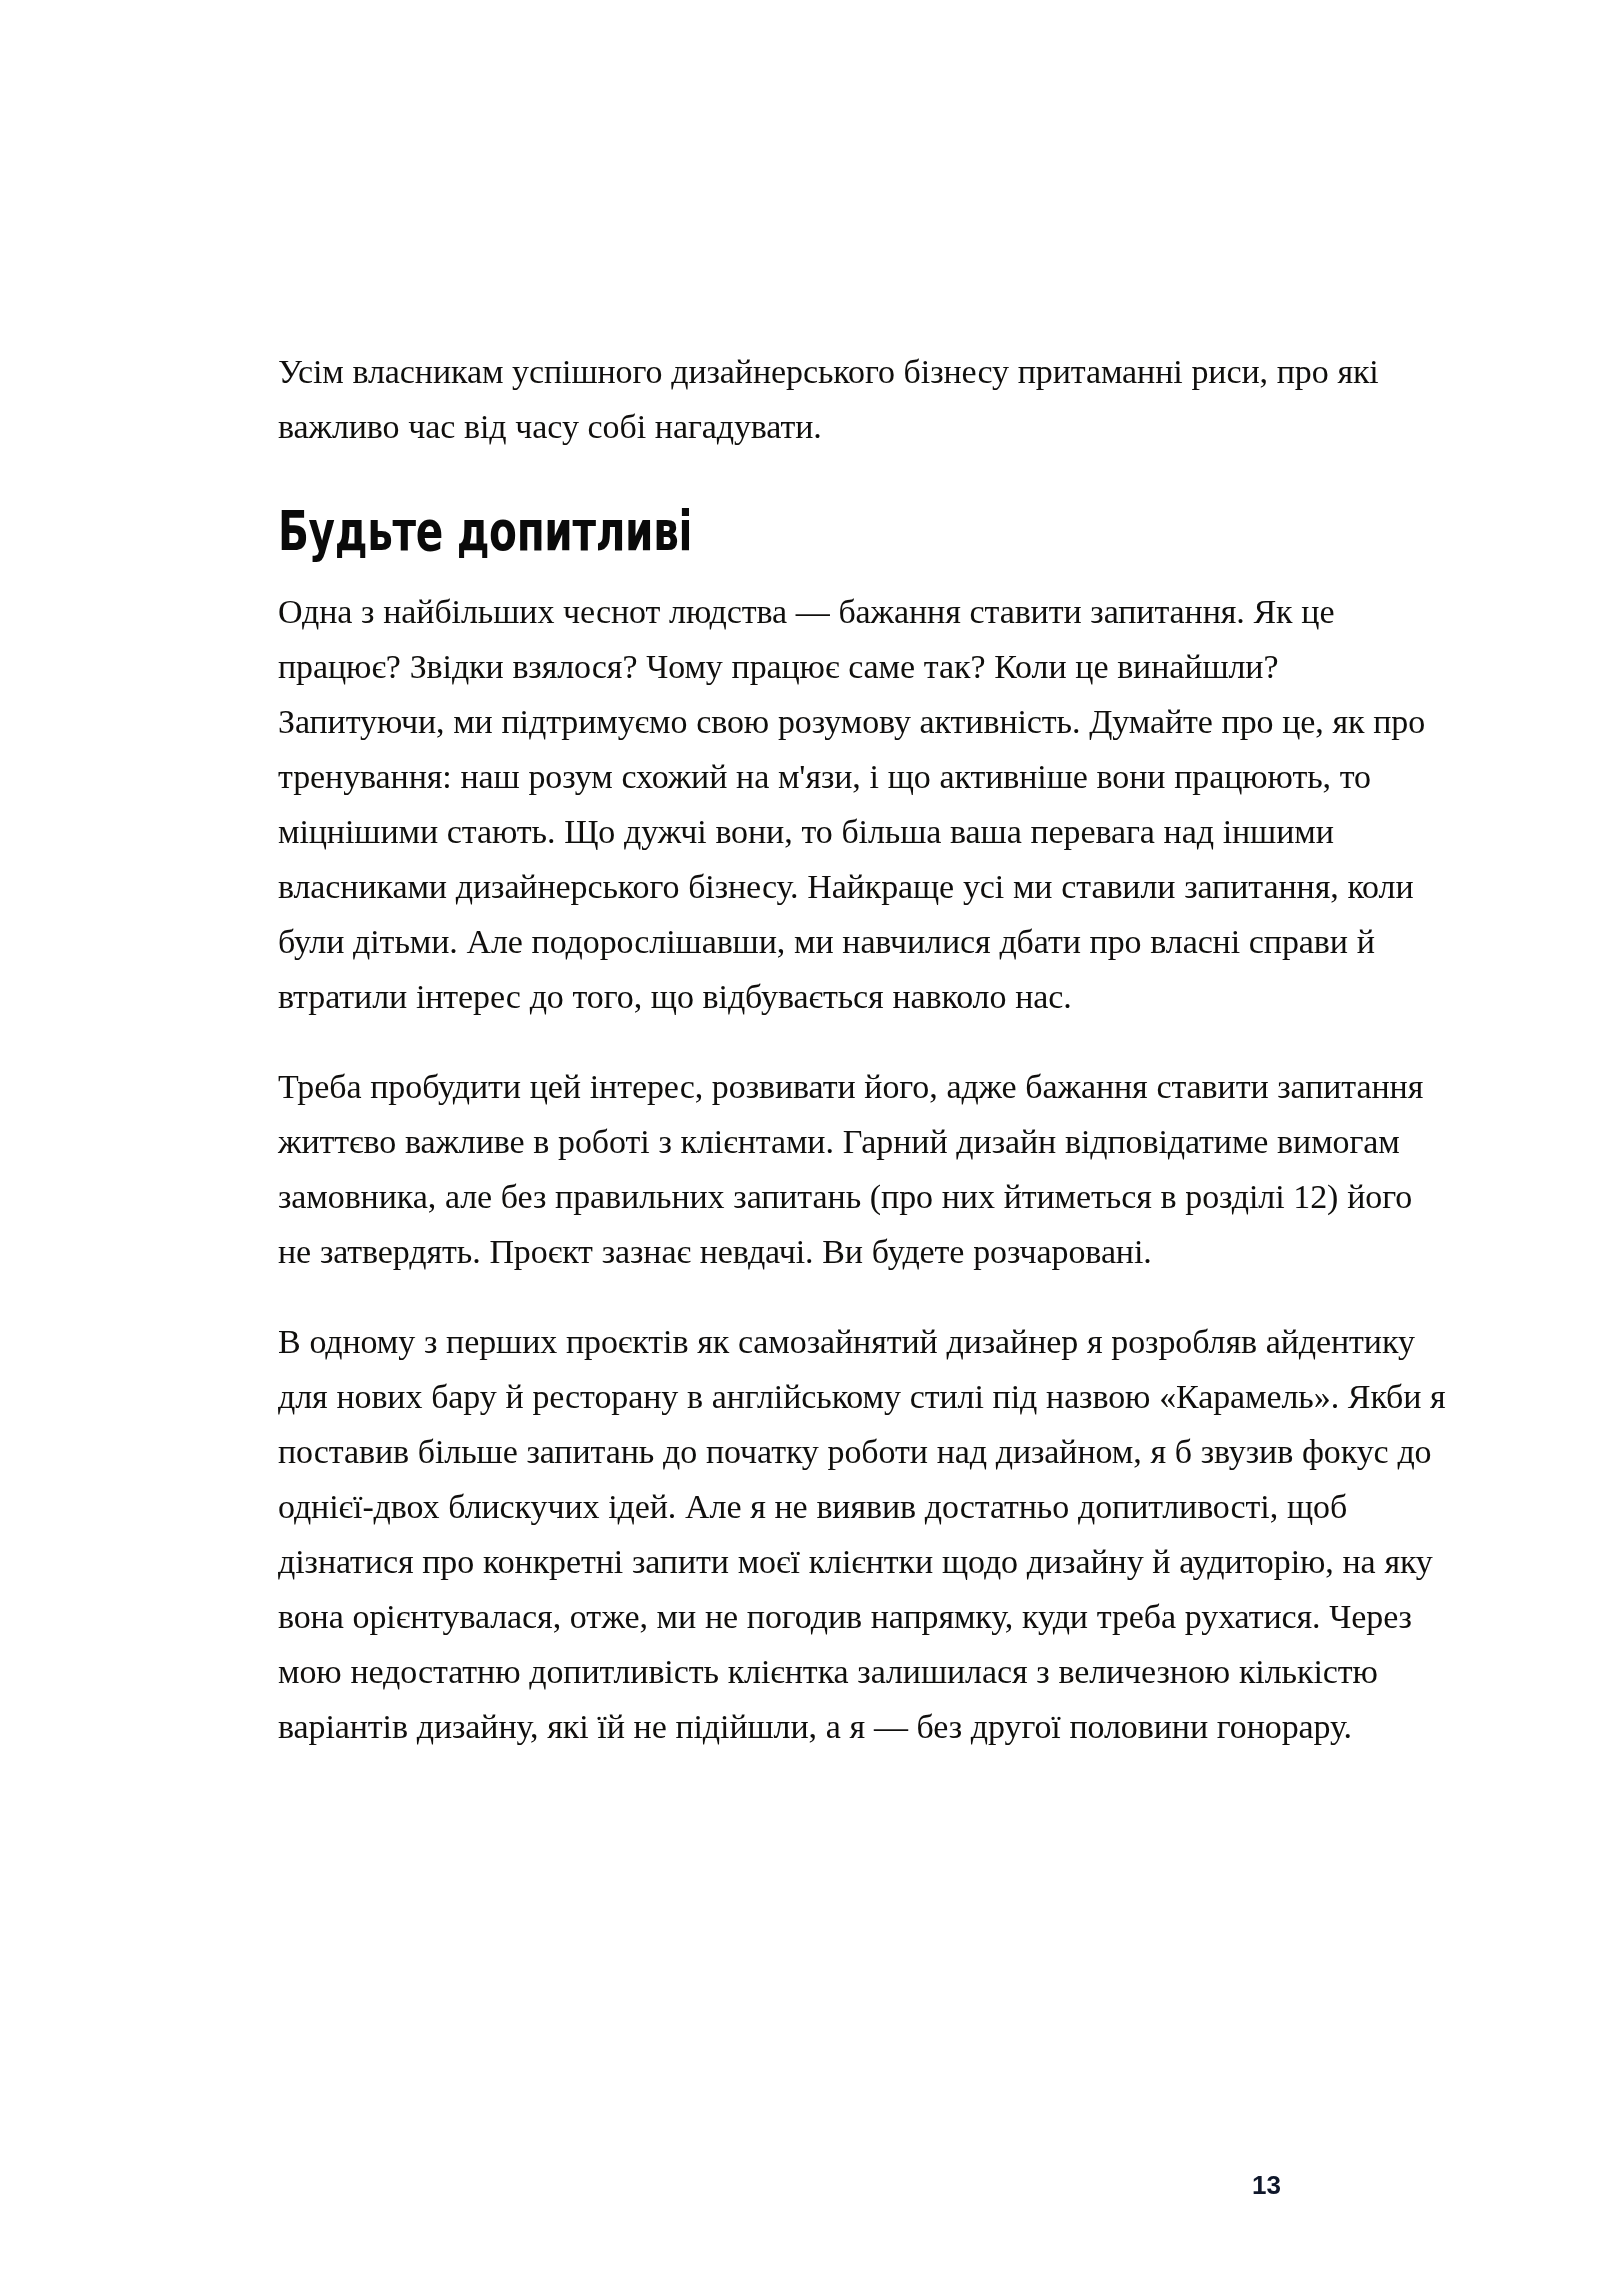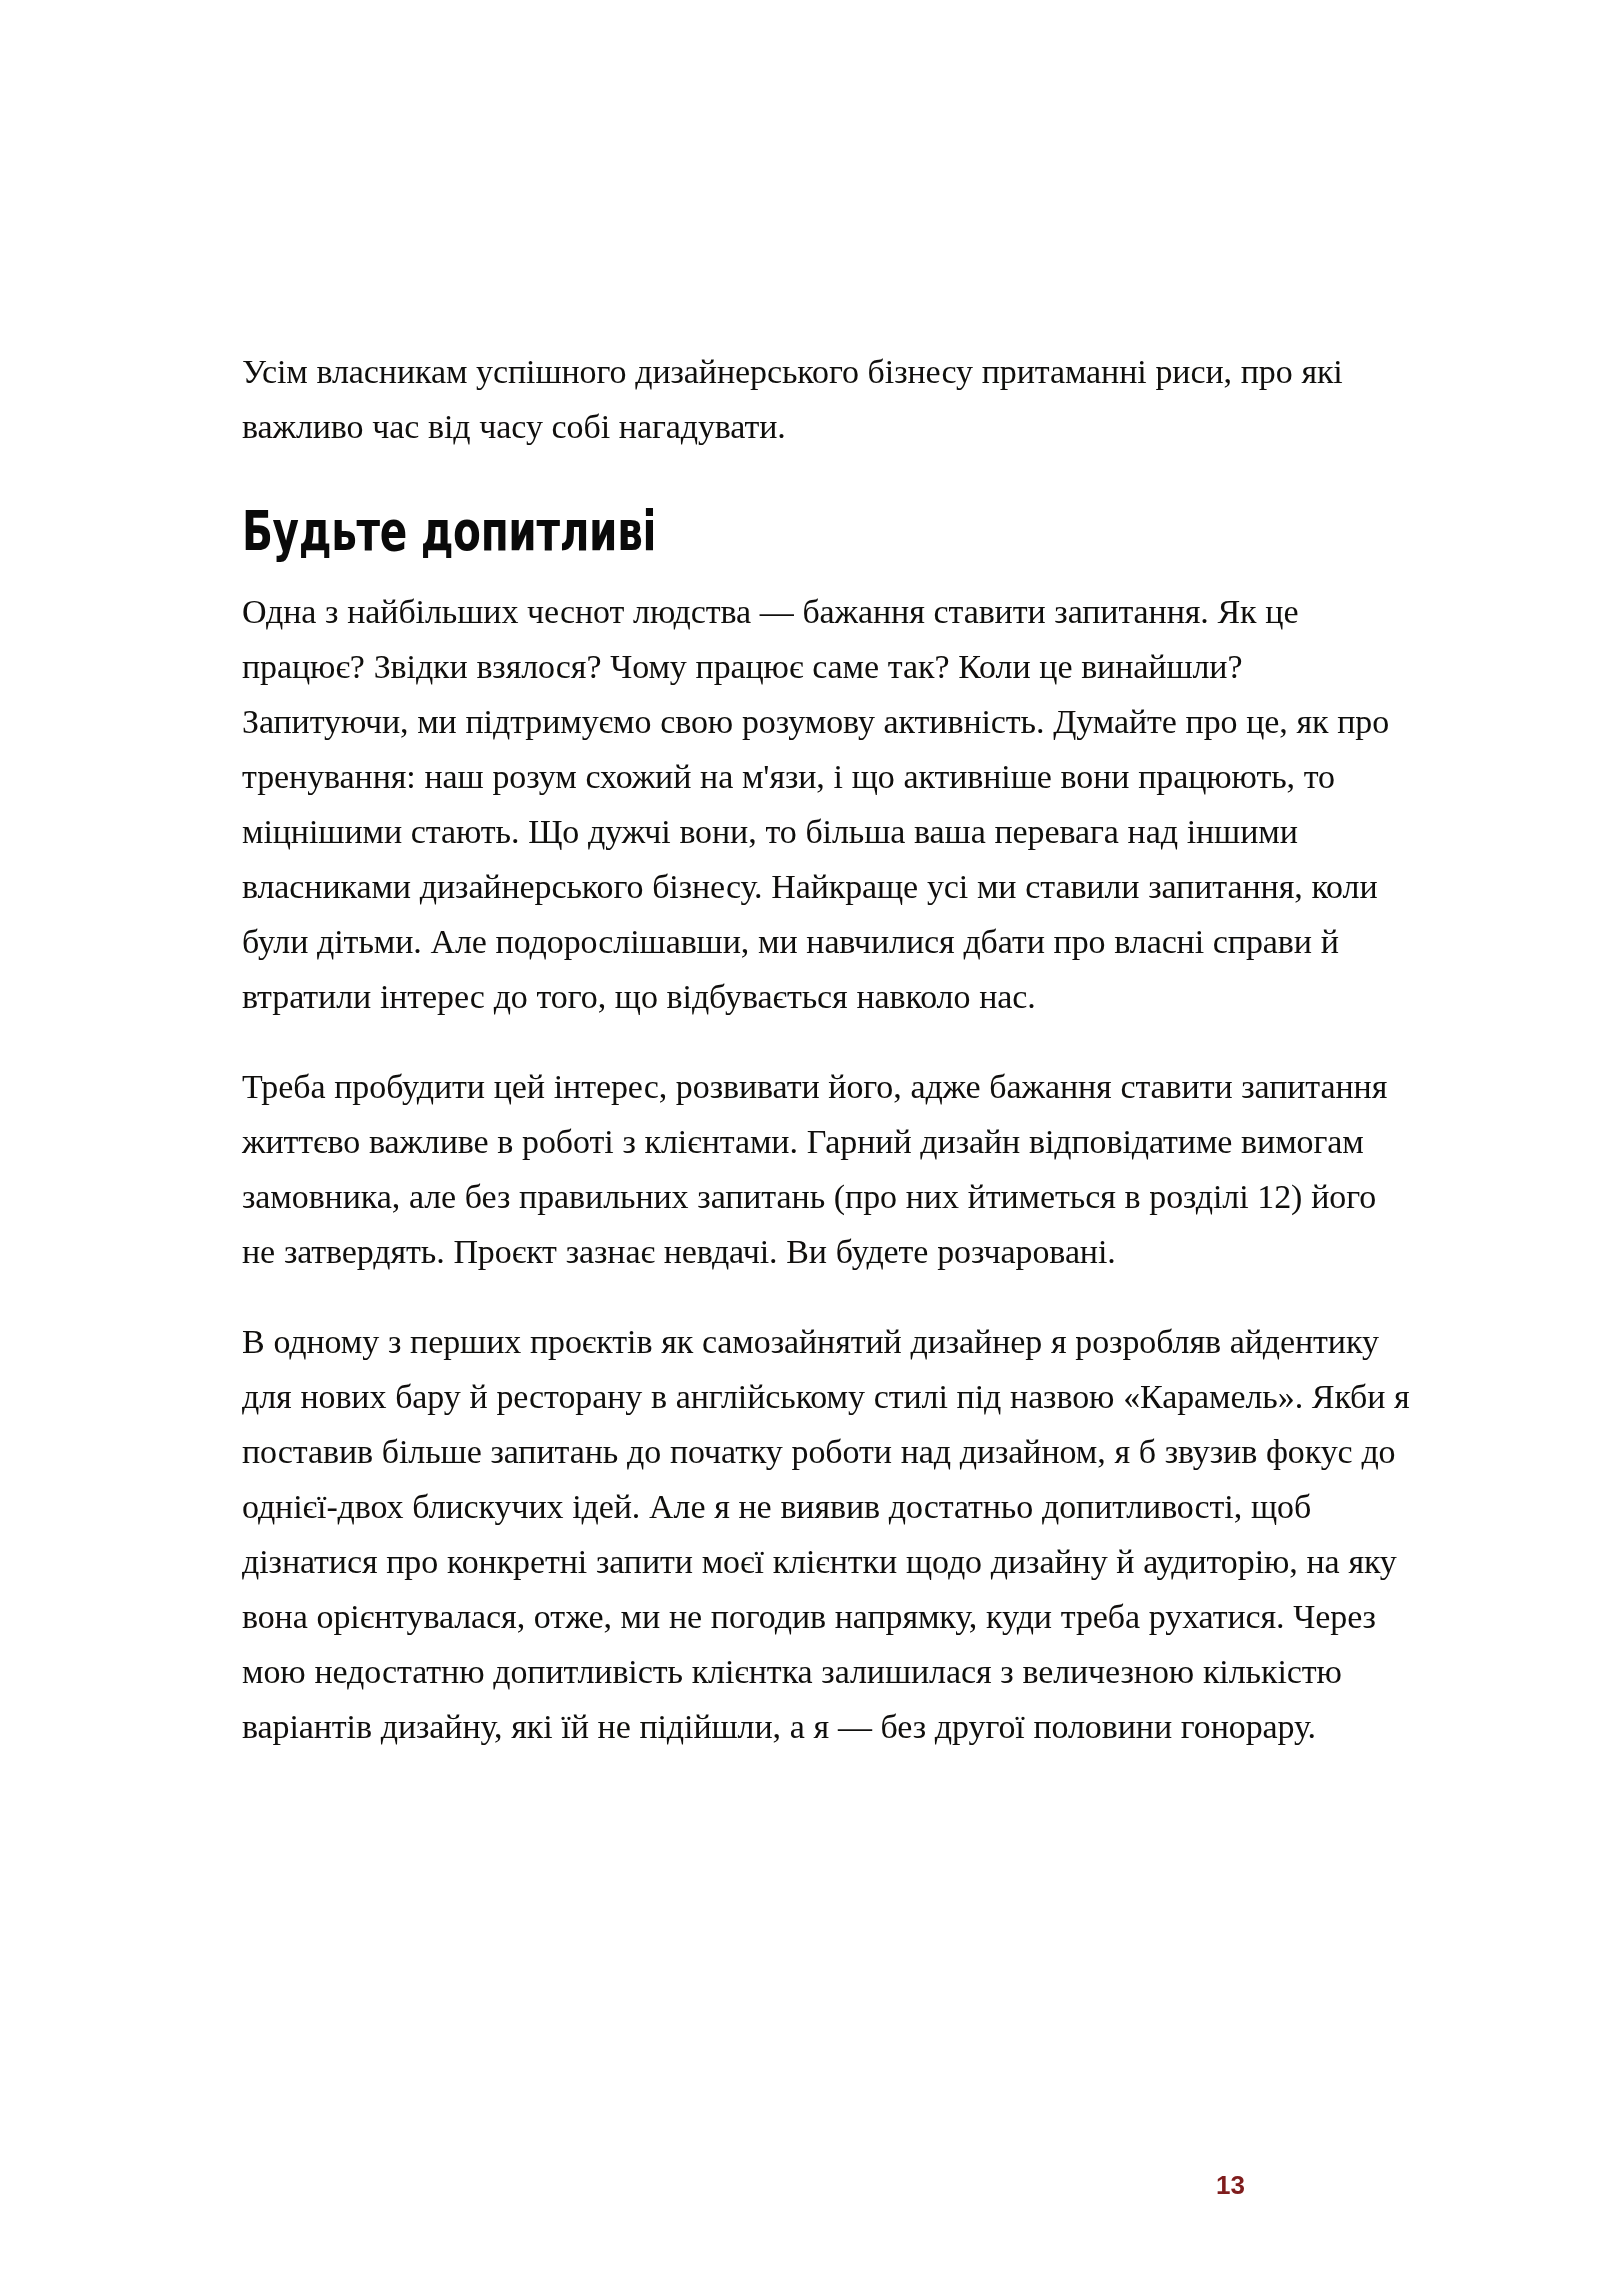--- a/index.html
+++ b/index.html
@@ -7,20 +7,21 @@
     padding: 0;
     background: #ffffff;
   }
   .page {
     position: relative;
     width: 1443px;
     height: 2295px;
     background: #ffffff;
     box-sizing: border-box;
     overflow: hidden;
+    margin-left: 36px;
   }
   .text-column {
     position: absolute;
     left: 242px;
     top: 344px;
     width: 1175px;
   }
   .intro-para,
   .body-para {
     font-family: "Liberation Serif", "DejaVu Serif", serif;
@@ -51,21 +52,21 @@
   .body-para:last-of-type {
     margin-bottom: 0;
   }
   .page-number {
     position: absolute;
     right: 198px;
     bottom: 94px;
     font-family: "Liberation Sans", "DejaVu Sans", sans-serif;
     font-size: 26px;
     font-weight: 700;
-    color: #7f1d1d;
+    color: #0f172a;
     letter-spacing: 0px;
   }
 </style>
 </head>
 <body>
 
 <div class="page">
 
   <div class="text-column">
 

